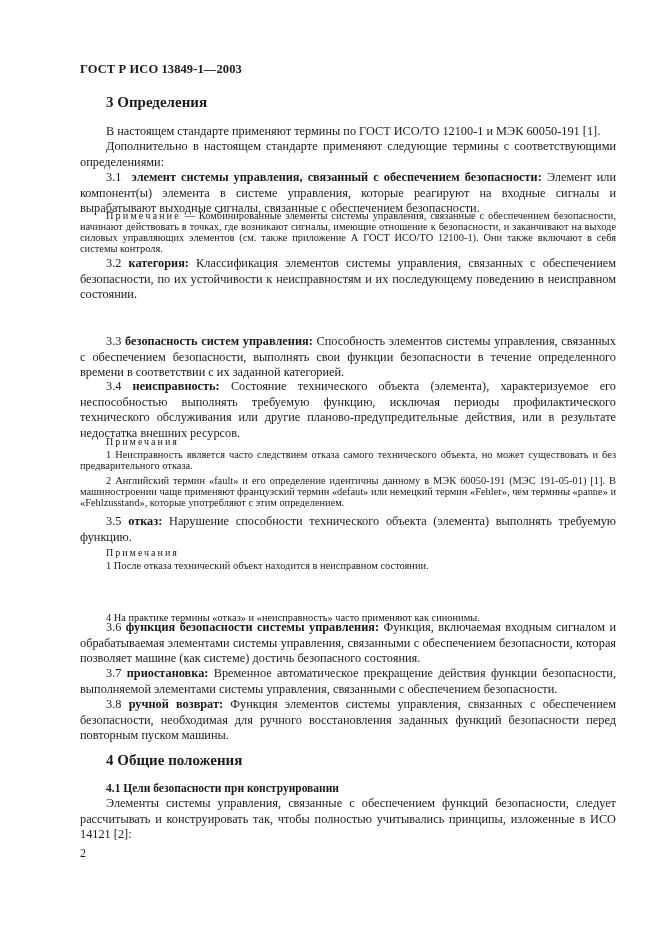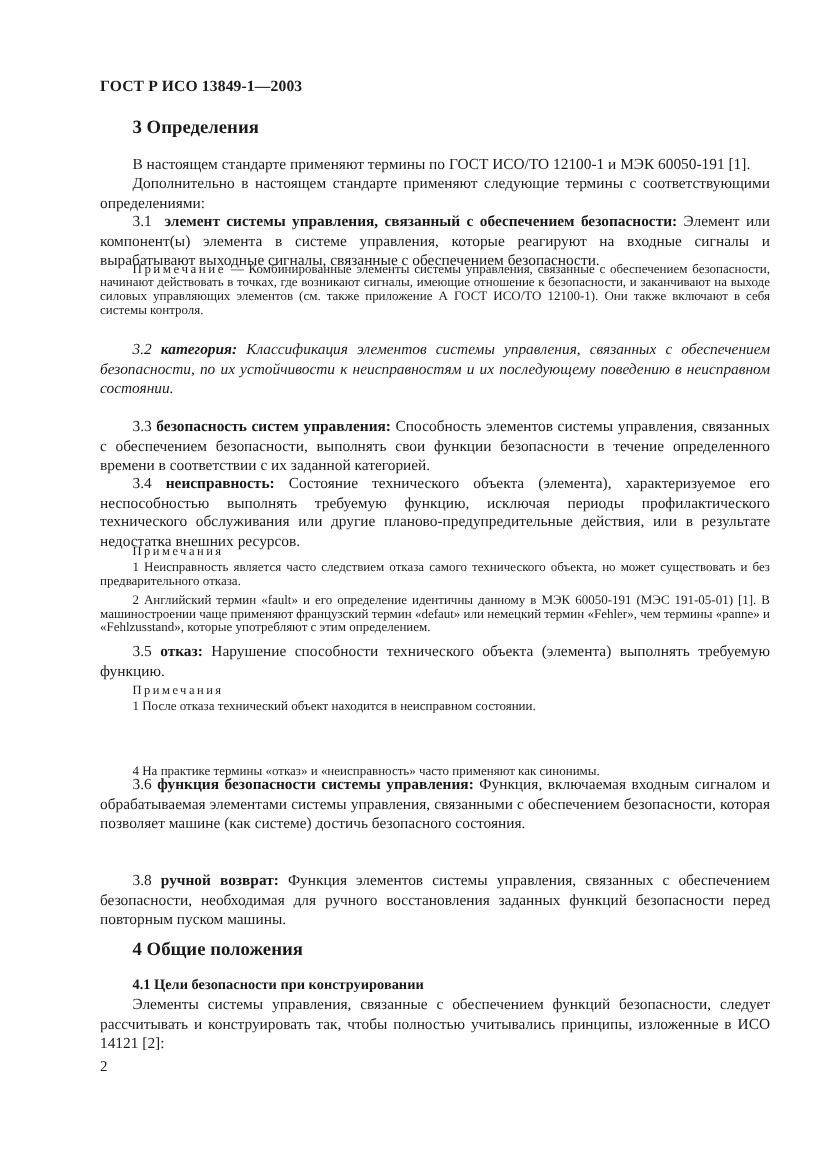--- a/index.html
+++ b/index.html
@@ -27,39 +27,40 @@
 
   <div class="h2" style="top:94px;">3 Определения</div>
 
   <p class="p" style="top:124px;">В настоящем стандарте применяют термины по ГОСТ ИСО/ТО 12100-1 и МЭК 60050-191 [1].</p>
   <p class="p" style="top:139px;">Дополнительно в настоящем стандарте применяют следующие термины с соответствующими определениями:</p>
 
   <p class="p" style="top:170px;"><span>3.1</span>&nbsp;&nbsp;<b>элемент системы управления, связанный с обеспечением безопасности:</b> <span>Элемент или компонент(ы) элемента в системе управления, которые реагируют на входные сигналы и вырабатывают выходные сигналы, связанные с обеспечением безопасности.</span></p>
 
   <p class="note" style="top:210px;"><span class="sp">Примечание</span> <span>— Комбинированные элементы системы управления, связанные с обеспечением безопасности, начинают действовать в точках, где возникают сигналы, имеющие отношение к безопасности, и заканчивают на выходе силовых управляющих элементов (см. также приложение А ГОСТ ИСО/ТО 12100-1). Они также включают в себя системы контроля.</span></p>
 
-  <p class="p" style="top:272px;font-style:italic;"><span>3.2</span> <b>категория:</b> <span>Классификация элементов системы управления, связанных с обеспечением безопасности, по их устойчивости к неисправностям и их последующему поведению в неисправном состоянии.</span></p>
+  <p class="p" style="top:256px;"><span>3.2</span> <b>категория:</b> <span>Классификация элементов системы управления, связанных с обеспечением безопасности, по их устойчивости к неисправностям и их последующему поведению в неисправном состоянии.</span></p>
 
 
   <p class="p" style="top:334px;"><span>3.3</span> <b>безопасность систем управления:</b> <span>Способность элементов системы управления, связанных с обеспечением безопасности, выполнять свои функции безопасности в течение определенного времени в соответствии с их заданной категорией.</span></p>
 
   <p class="p" style="top:379px;"><span>3.4</span> <b>неисправность:</b> <span>Состояние технического объекта (элемента), характеризуемое его неспособностью выполнять требуемую функцию, исключая периоды профилактического технического обслуживания или другие планово-предупредительные действия, или в результате недостатка внешних ресурсов.</span></p>
 
   <div class="noteh" style="top:436px;">Примечания</div>
   <p class="note" style="top:449px;">1 Неисправность является часто следствием отказа самого технического объекта, но может существовать и без предварительного отказа.</p>
   <p class="note" style="top:475px;">2 Английский термин «fault» и его определение идентичны данному в МЭК 60050-191 (МЭС 191-05-01) [1]. В машиностроении чаще применяют французский термин «defaut» или немецкий термин «Fehler», чем термины «panne» и «Fehlzusstand», которые употребляют с этим определением.</p>
 
   <p class="p" style="top:514px;"><span>3.5</span> <b>отказ:</b> <span>Нарушение способности технического объекта (элемента) выполнять требуемую функцию.</span></p>
 
   <div class="noteh" style="top:547px;">Примечания</div>
   <p class="note" style="top:560px;">1 После отказа технический объект находится в неисправном состоянии.</p>
   <p class="note" style="top:612px;">4 На практике термины «отказ» и «неисправность» часто применяют как синонимы.</p>
 
   <p class="p" style="top:620px;"><span>3.6</span> <b>функция безопасности системы управления:</b> <span>Функция, включаемая входным сигналом и обрабатываемая элементами системы управления, связанными с обеспечением безопасности, которая позволяет машине (как системе) достичь безопасного состояния.</span></p>
 
+  <p class="p" style="top:666px;"><span>3.7</span> <b>приостановка:</b> <span>Временное автоматическое прекращение действия функции безопасности, выполняемой элементами системы управления, связанными с обеспечением безопасности.</span></p>
 
   <p class="p" style="top:697px;"><span>3.8</span> <b>ручной возврат:</b> <span>Функция элементов системы управления, связанных с обеспечением безопасности, необходимая для ручного восстановления заданных функций безопасности перед повторным пуском машины.</span></p>
 
   <div class="h2" style="top:752px;">4 Общие положения</div>
 
   <div class="h3" style="top:782px;">4.1 Цели безопасности при конструировании</div>
   <p class="p" style="top:796px;">Элементы системы управления, связанные с обеспечением функций безопасности, следует рассчитывать и конструировать так, чтобы полностью учитывались принципы, изложенные в ИСО 14121 [2]:</p>
 
   <div class="pnum">2</div>
 </div>

